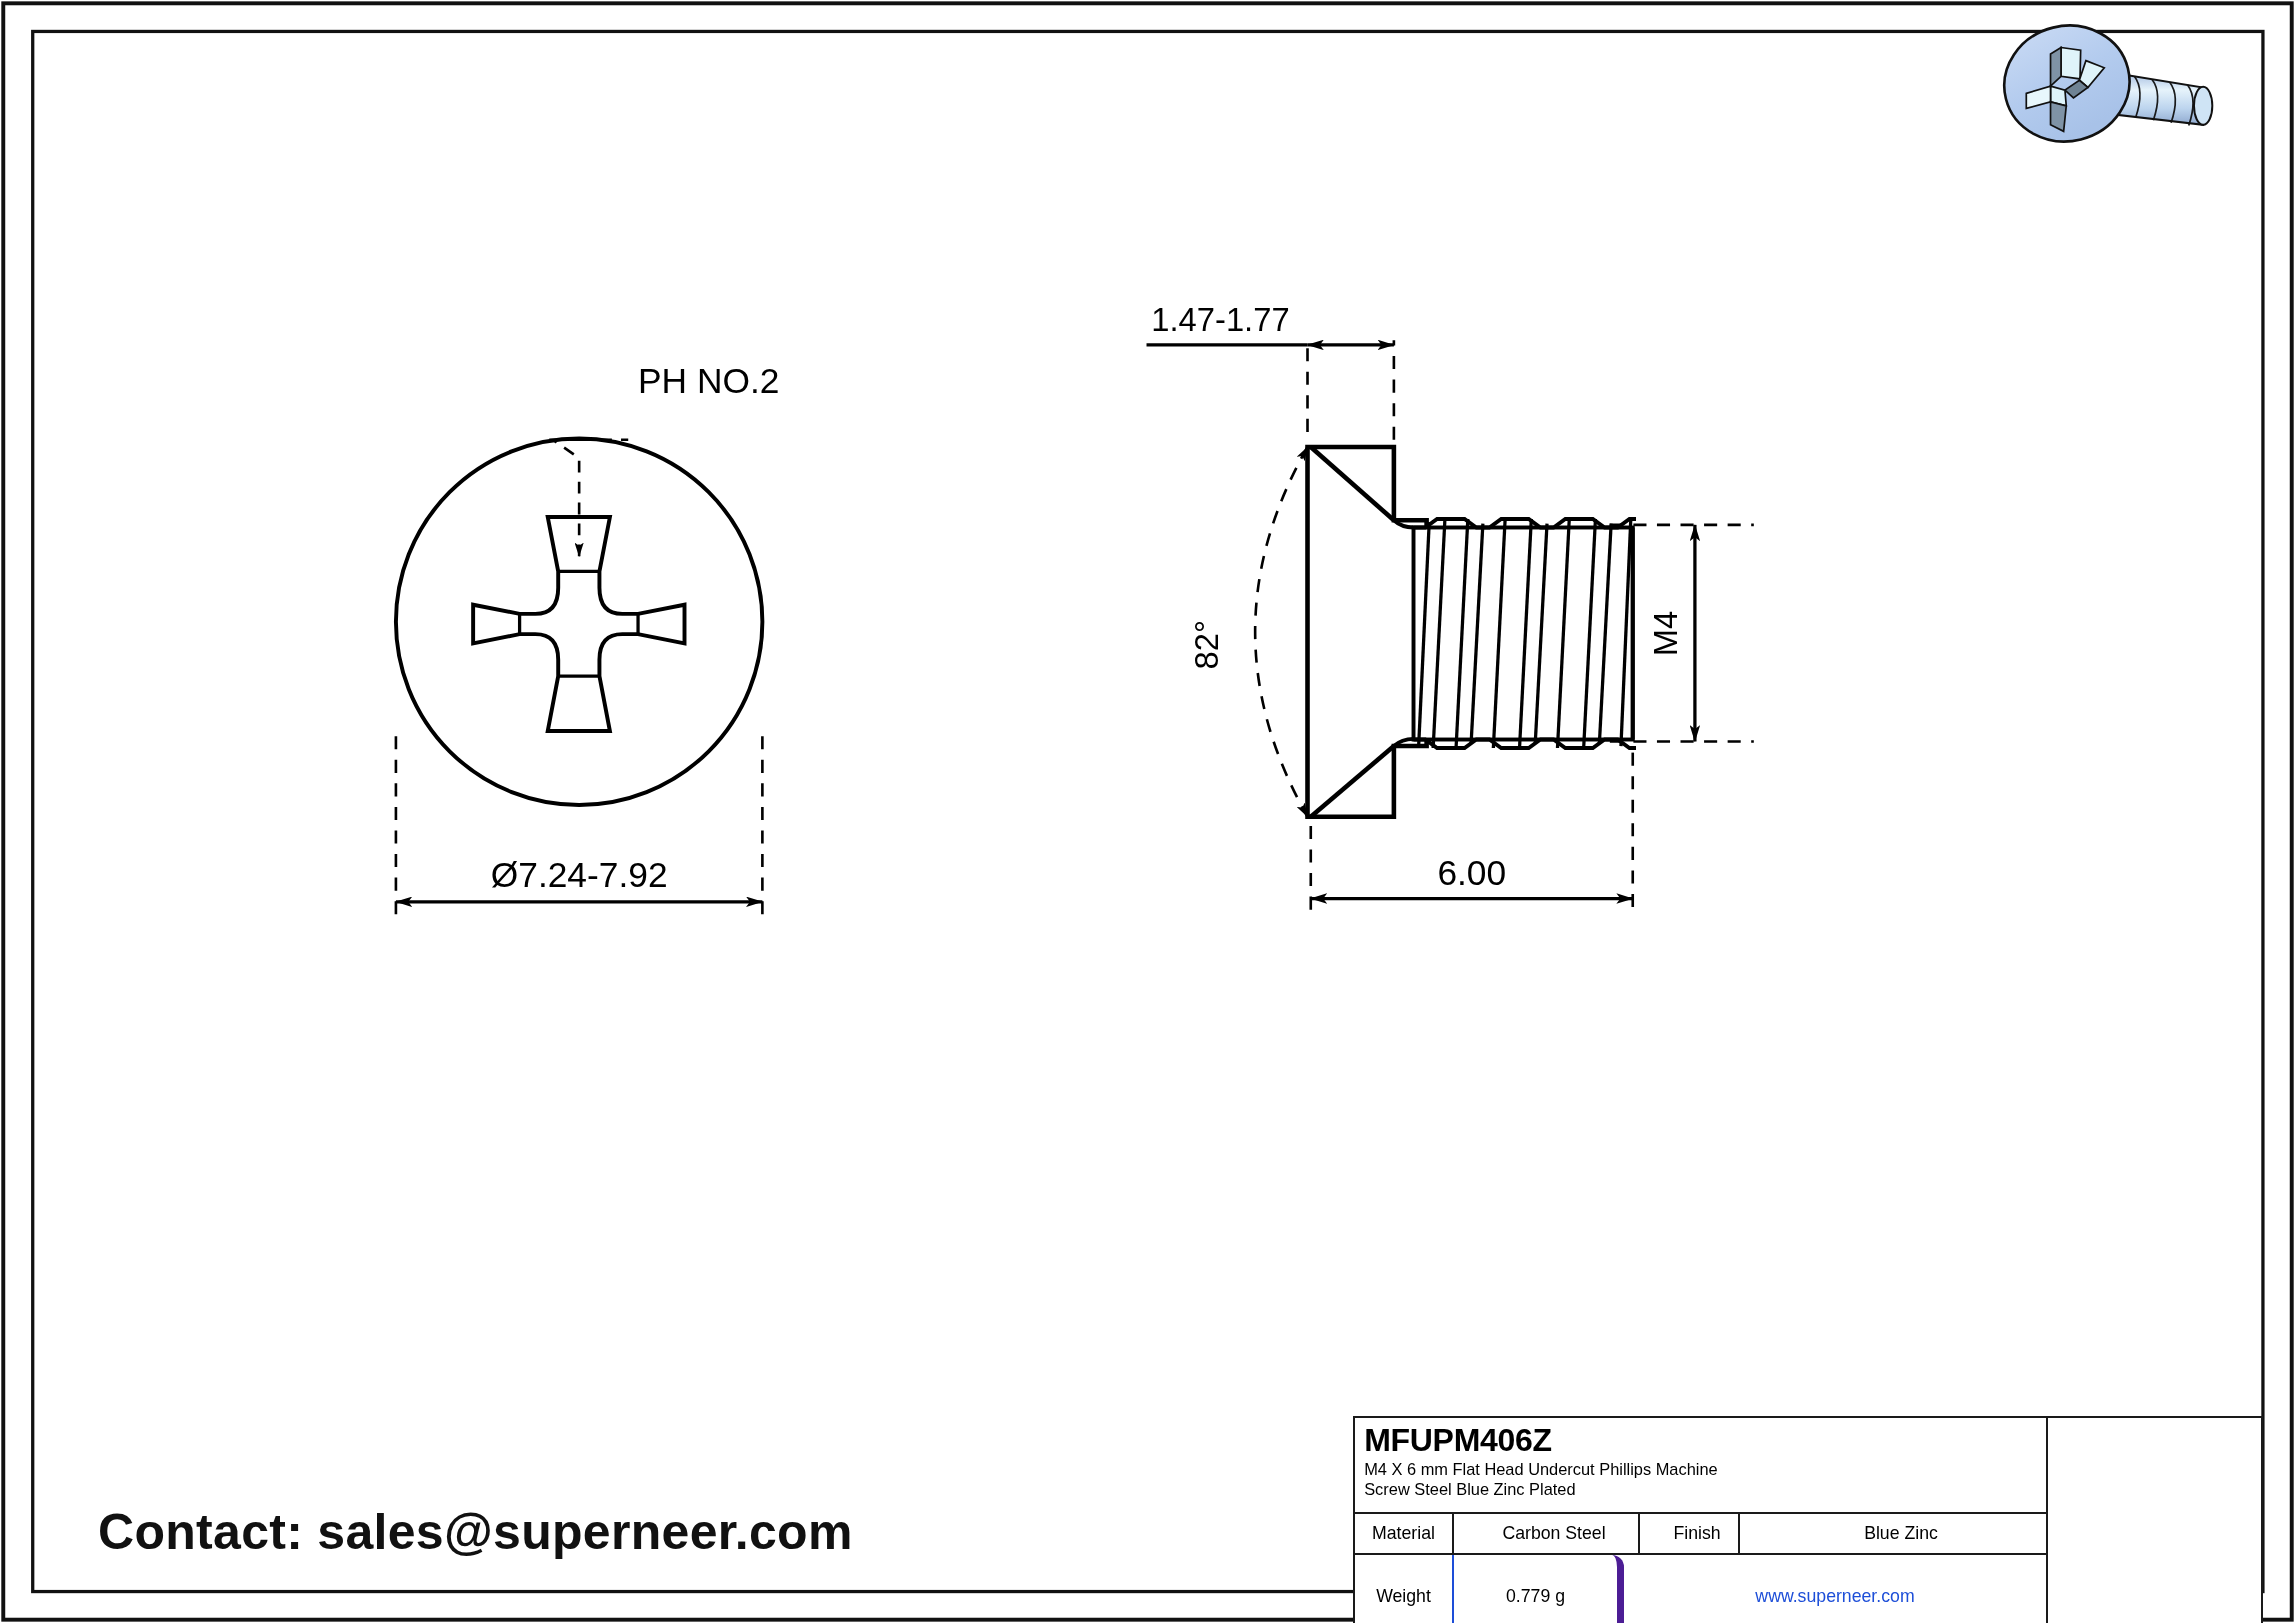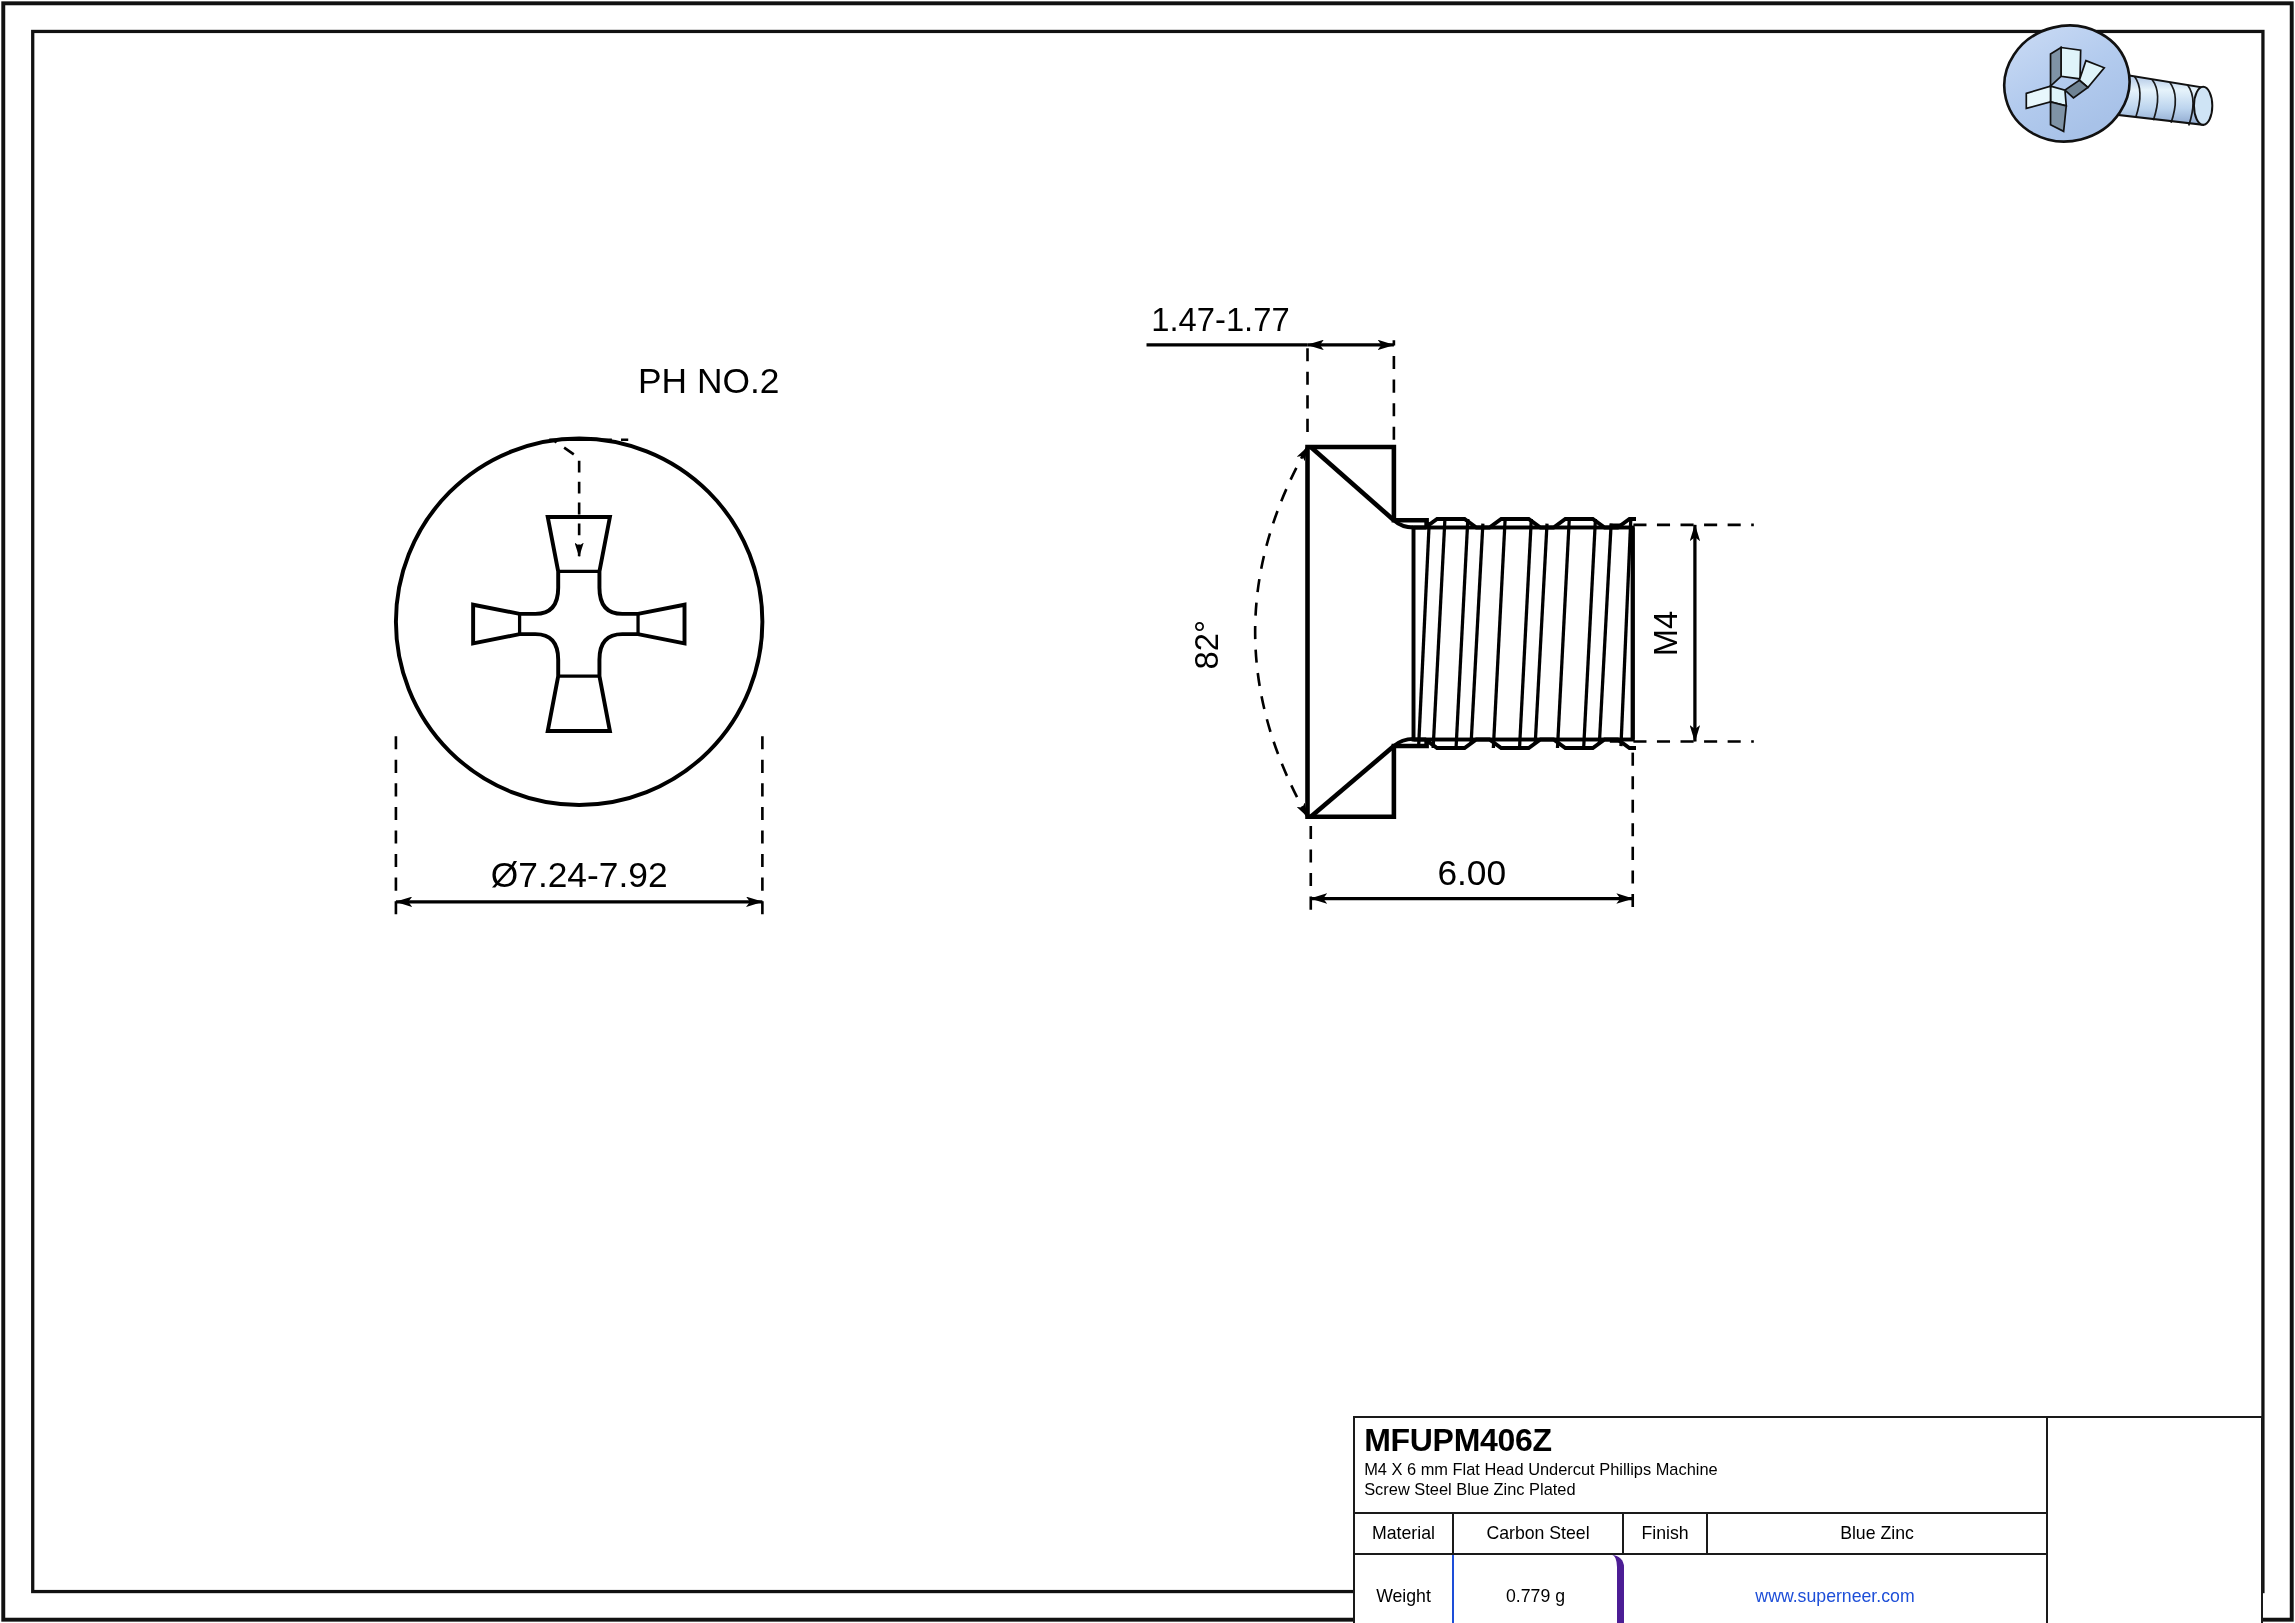--- a/index.html
+++ b/index.html
@@ -79,20 +79,21 @@
     line-height: 20px;
     white-space: nowrap;
   }
   .tb-row {
     display: flex;
     box-sizing: border-box;
   }
   #tb-row-material {
     flex: 0 0 41px;
     border-bottom: 2px solid #1a1a1a;
+    gap: 16px;
   }
   #tb-row-weight {
     flex: 1 1 auto;
   }
   .tb-cell {
     display: flex;
     align-items: center;
     justify-content: center;
     box-sizing: border-box;
     font-family: "Liberation Sans", sans-serif;
@@ -331,20 +332,21 @@
       <path d="M 113,42 L 143,46 L 142,90 L 113,86 Z" fill="#dff4fa" stroke="#111" stroke-width="2.6"></path>
       <path d="M 113,42 L 113,86 L 97,101 L 97,52 Z" fill="#7f93a6" stroke="#111" stroke-width="2.6"></path>
       <path d="M 151,62 L 179,73 L 154,103 L 141,92 Z" fill="#dff4fa" stroke="#111" stroke-width="2.6"></path>
       <path d="M 141,92 L 154,103 L 132,119 L 119,107 Z" fill="#6f8394" stroke="#111" stroke-width="2.6"></path>
       <path d="M 97,101 L 119,107 L 121,131 L 97,125 Z" fill="#dff4fa" stroke="#111" stroke-width="2.6"></path>
       <path d="M 60,112 L 97,101 L 97,125 L 60,135 Z" fill="#e8f7fc" stroke="#111" stroke-width="2.6"></path>
       <path d="M 97,125 L 121,131 L 117,170 L 97,160 Z" fill="#7f93a6" stroke="#111" stroke-width="2.6"></path>
     </g>
   </svg>
 
+  <div class="contact-line">Contact: sales@superneer.com</div>
 
   <div id="title-block">
     <div id="tb-left">
 
       <div id="tb-desc">
         <div id="part-number">MFUPM406Z</div>
         <div class="desc-line">M4 X 6 mm  Flat Head Undercut Phillips Machine</div>
         <div class="desc-line">Screw Steel Blue Zinc Plated</div>
       </div>
 

